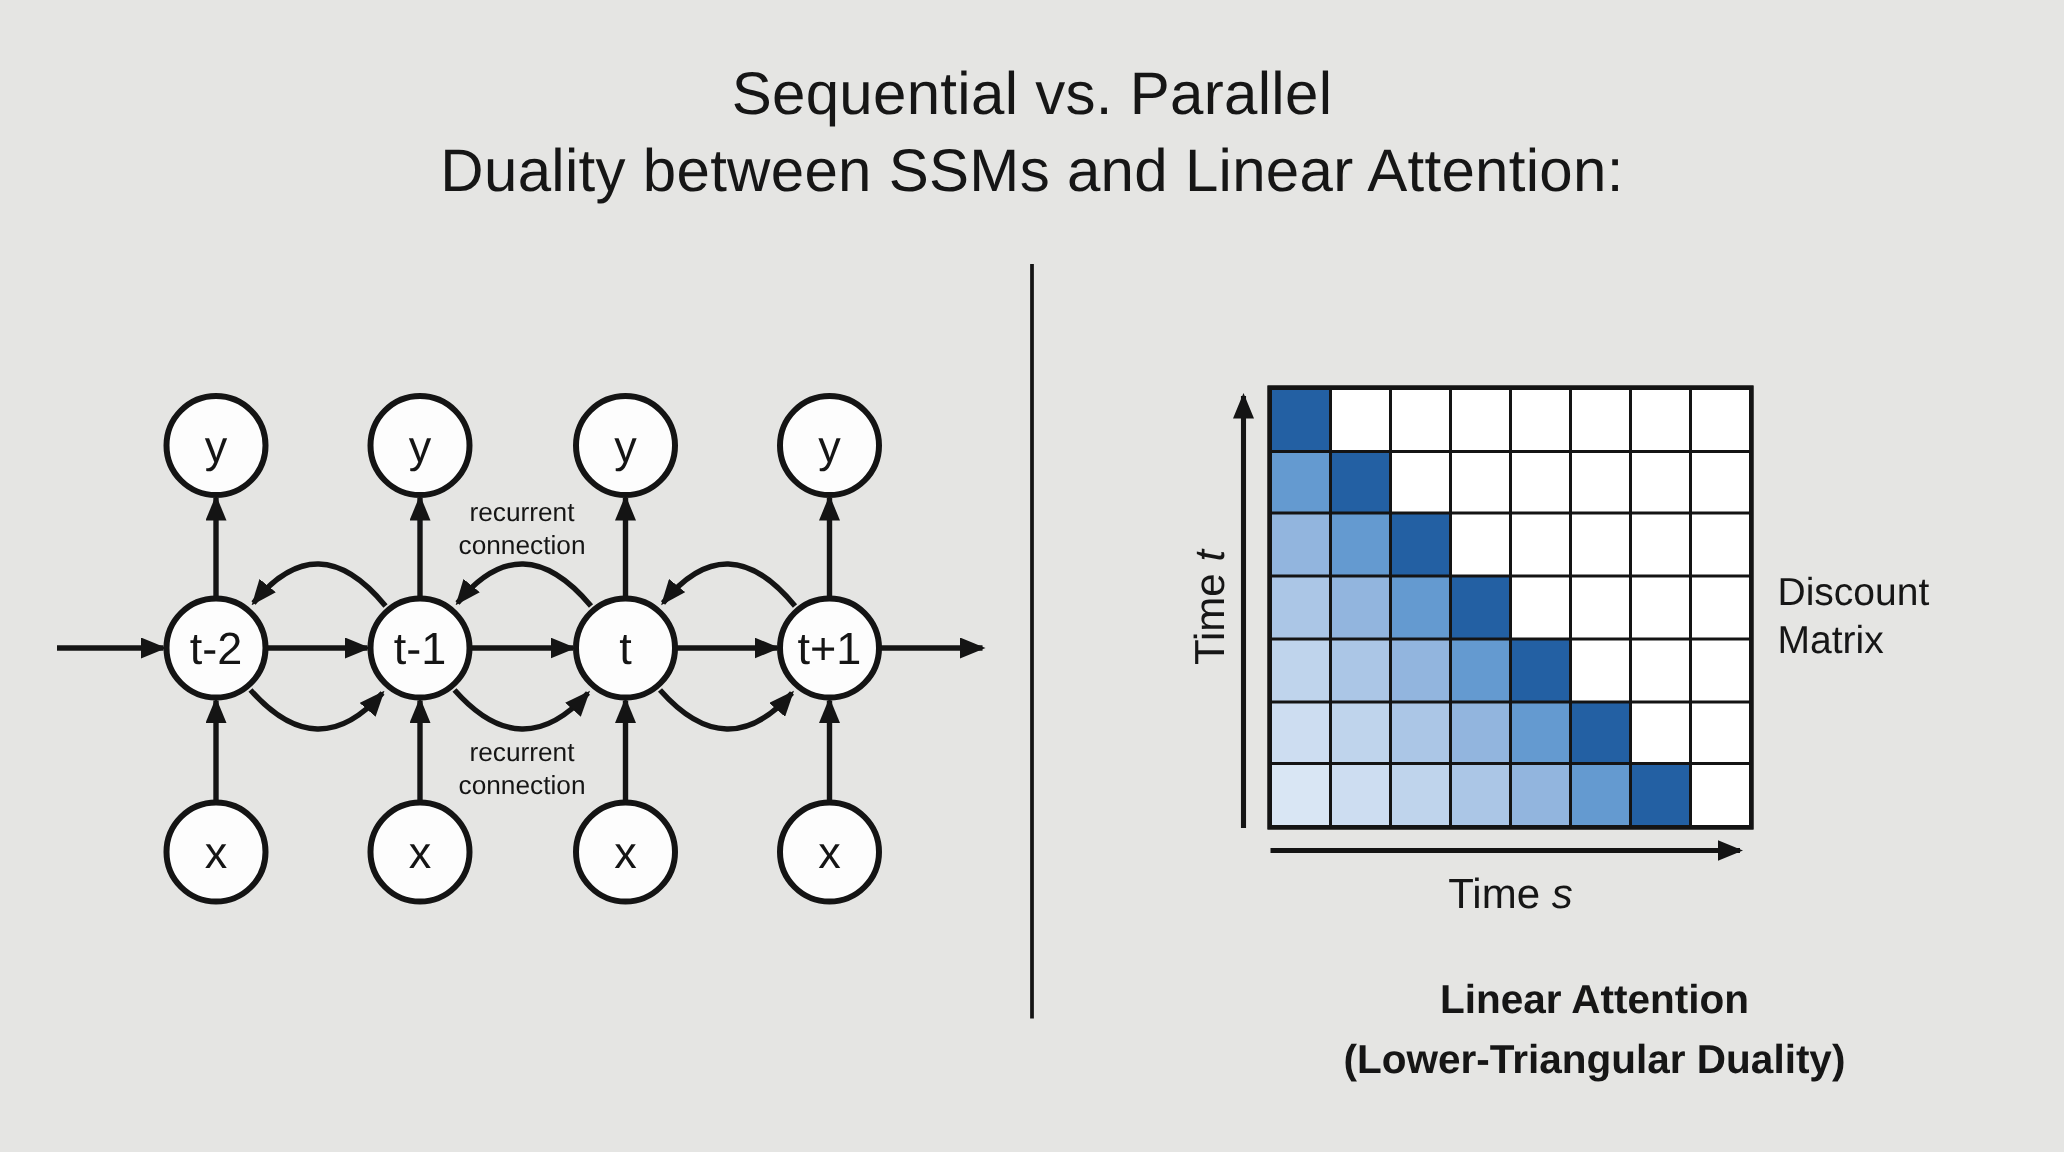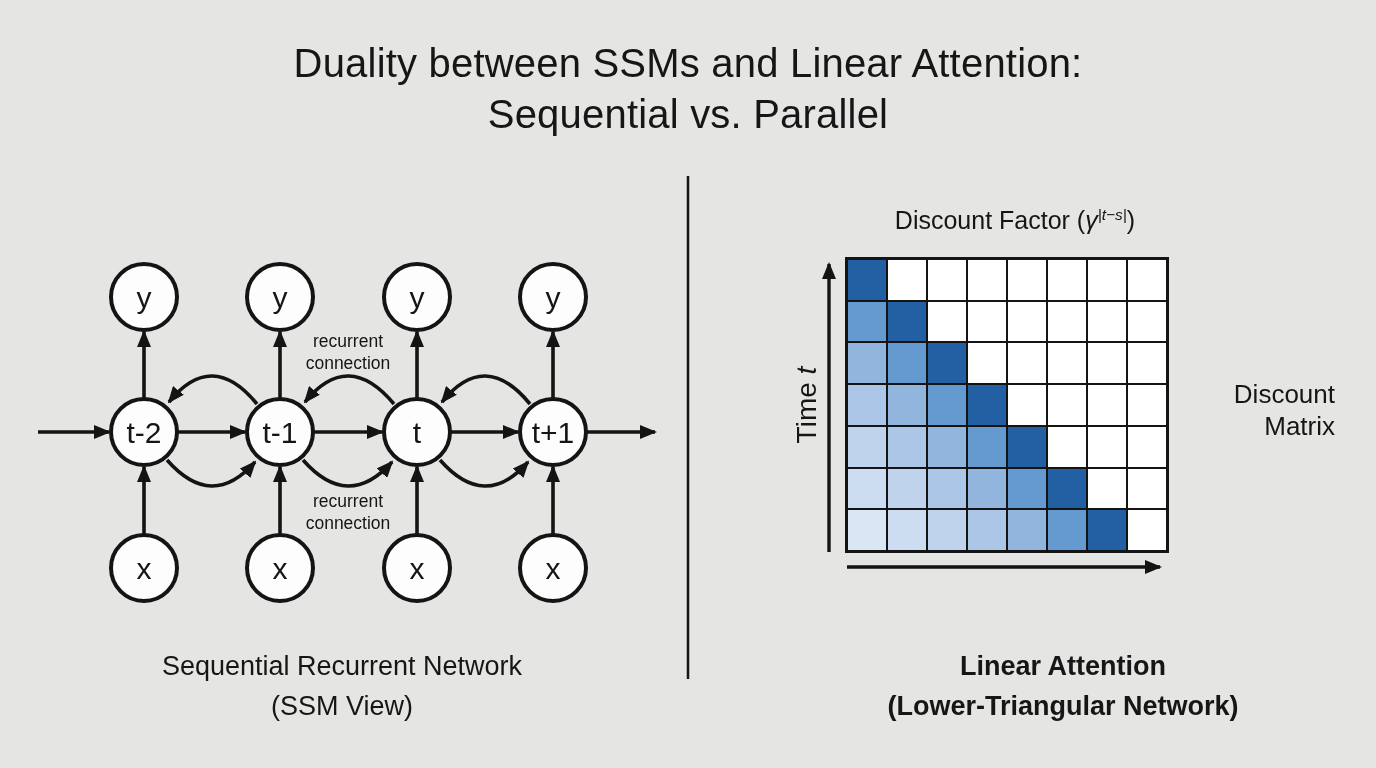--- a/index.html
+++ b/index.html
@@ -20,21 +20,21 @@
     left:845px;top:257px;width:324px;height:296px;
     background:#141414;border:1px solid #141414;box-sizing:border-box;
     display:grid;grid-template-columns:repeat(8,1fr);grid-template-rows:repeat(7,1fr);
     gap:2px;padding:2px;
   }
   #matrix-grid .cell{width:100%;height:100%;}
   #matrix-title{
     left:845px;top:206px;width:340px;text-align:center;font-size:25px;
   }
   #discount-side-label{
-    left:1185px;top:378px;width:150px;text-align:right;
+    left:1185px;top:378px;width:150px;text-align:left;
     font-size:26px;line-height:32px;
   }
   #y-axis-label{
     left:740px;top:391px;width:130px;height:28px;text-align:center;
     font-size:28px;transform:rotate(-90deg);
   }
   #x-axis-label{
     left:845px;top:580px;width:324px;text-align:center;font-size:28px;
   }
   .caption{
@@ -44,22 +44,22 @@
   #right-caption{left:833px;width:460px;font-weight:bold;}
   sup{font-size:0.62em;}
   .mathvar{font-style:italic;}
 </style>
 </head>
 <body>
 
 <div id="stage">
 
   <div id="figure-title" class="abs">
+    <div>Sequential vs. Parallel</div>
     <div>Duality between SSMs and Linear Attention:</div>
-    <div>Sequential vs. Parallel</div>
   </div>
 
   <svg class="abs" style="left:0;top:0;" width="1376" height="768" viewBox="0 0 1376 768">
     <defs>
       <marker id="ah" markerUnits="userSpaceOnUse" markerWidth="17" markerHeight="14" refX="15" refY="7" orient="auto">
         <path d="M0,0 L17,7 L0,14 Z" fill="#141414"></path>
       </marker>
     </defs>
 
     <line x1="688" y1="176" x2="688" y2="679" stroke="#141414" stroke-width="2.5"></line>
@@ -138,23 +138,20 @@
         <text class="small-label" x="348" y="529">connection</text>
       </g>
     </g>
 
     <g stroke="#141414" stroke-width="3.4" fill="none">
       <line x1="829" y1="552" x2="829" y2="264" marker-end="url(#ah)"></line>
       <line x1="847" y1="567" x2="1160" y2="567" marker-end="url(#ah)"></line>
     </g>
   </svg>
 
-  <div id="matrix-title" class="abs">
-    <span>Discount Factor (</span><span class="mathvar">γ</span><sup class="mathvar">|t−s|</sup><span>)</span>
-  </div>
 
   <div id="matrix-grid" class="abs">
       <div class="cell" style="background: rgb(35, 96, 163);"></div>
       <div class="cell" style="background: rgb(255, 255, 255);"></div>
       <div class="cell" style="background: rgb(255, 255, 255);"></div>
       <div class="cell" style="background: rgb(255, 255, 255);"></div>
       <div class="cell" style="background: rgb(255, 255, 255);"></div>
       <div class="cell" style="background: rgb(255, 255, 255);"></div>
       <div class="cell" style="background: rgb(255, 255, 255);"></div>
       <div class="cell" style="background: rgb(255, 255, 255);"></div>
@@ -205,28 +202,27 @@
       <div class="cell" style="background: rgb(146, 181, 222);"></div>
       <div class="cell" style="background: rgb(100, 154, 208);"></div>
       <div class="cell" style="background: rgb(35, 96, 163);"></div>
       <div class="cell" style="background: rgb(255, 255, 255);"></div>
     </div>
 
   <div id="y-axis-label" class="abs">
     <span>Time </span><span class="mathvar">t</span>
   </div>
 
+  <div id="x-axis-label" class="abs">
+    <span>Time </span><span class="mathvar">s</span>
+  </div>
 
   <div id="discount-side-label" class="abs">
     <div>Discount</div>
     <div>Matrix</div>
   </div>
 
-  <div id="left-caption" class="abs caption">
-    <div>Sequential Recurrent Network</div>
-    <div>(SSM View)</div>
-  </div>
   <div id="right-caption" class="abs caption">
     <div>Linear Attention</div>
-    <div>(Lower-Triangular Network)</div>
+    <div>(Lower-Triangular Duality)</div>
   </div>
 
 </div>
 
 </body></html>

